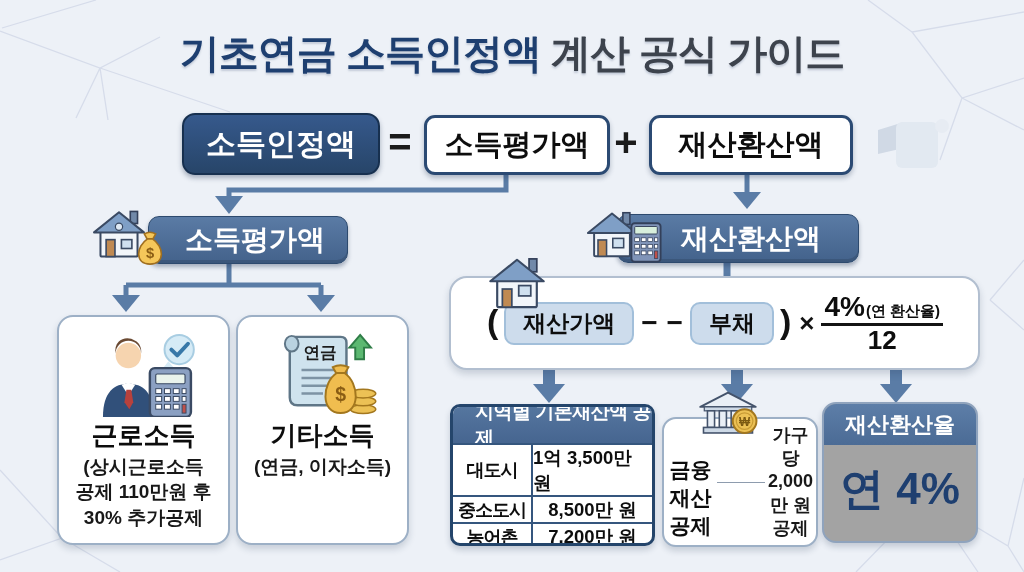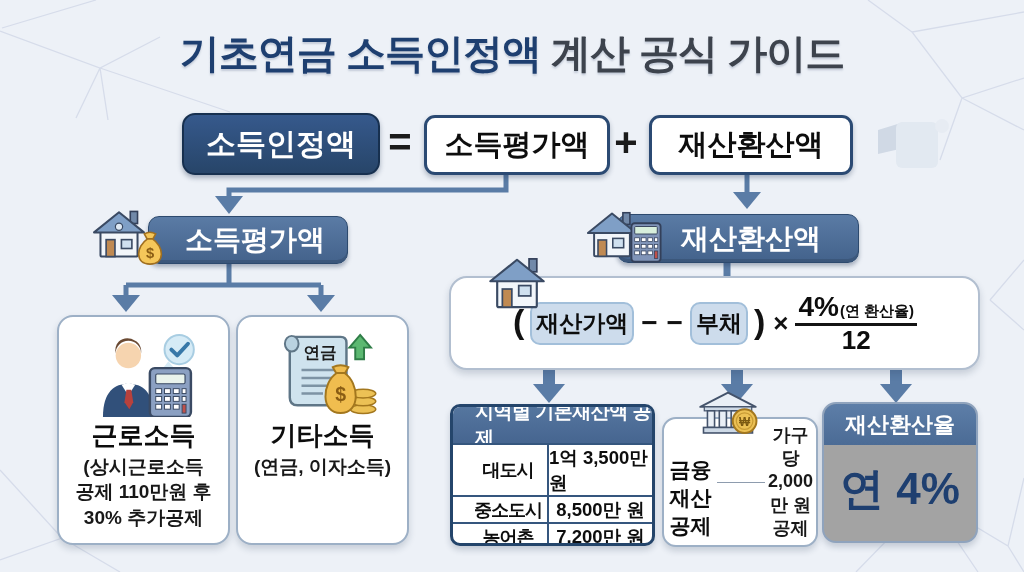--- a/index.html
+++ b/index.html
@@ -63,42 +63,42 @@
   
   .asset-formula{
     left:449px;top:276px;width:527px;height:90px;z-index:1;
     background:#fff;border:2px solid #b2bfd0;border-radius:18px;
     box-shadow:0 4px 7px rgba(30,50,80,.18);
     display:flex;align-items:center;justify-content:center;gap:5px;
   }
   .paren{font-size:34px;font-weight:900;color:#121212;padding:0 1px 4px 1px;}
   .chip{
     background:#cddcec;border:2px solid #a2bfda;border-radius:10px;
-    padding:4px 4px;font-size:23px;font-weight:800;color:#0d0d0d;white-space:nowrap;
+    padding:4px 17px;font-size:23px;font-weight:800;color:#0d0d0d;white-space:nowrap;
   }
   .minus{font-size:28px;font-weight:900;color:#121212;padding:0 2px;}
   .times{font-size:26px;font-weight:800;color:#121212;padding:0 2px;}
   .fraction{display:inline-flex;flex-direction:column;align-items:center;line-height:1.05;}
   .frac-top{border-bottom:3.5px solid #141414;padding:0 3px 2px 3px;display:flex;align-items:baseline;white-space:nowrap;}
   .frac-rate{font-size:28px;font-weight:900;color:#0d0d0d;}
   .frac-note{font-size:15px;font-weight:800;color:#0d0d0d;margin-left:1px;}
   .frac-bottom{font-size:26px;font-weight:700;color:#0d0d0d;padding-top:1px;}
   
   .ded-table{
     left:450px;top:404px;width:199px;height:136px;z-index:1;
     background:#fff;border:3px solid #24456b;border-radius:10px;overflow:hidden;
     box-shadow:0 4px 6px rgba(30,50,80,.2);
     display:flex;flex-direction:column;
   }
   .ded-head{
     height:36px;flex:0 0 36px;background:linear-gradient(180deg,#55769f,#466590);
     color:#fff;font-size:19px;font-weight:800;
     display:flex;align-items:center;justify-content:center;letter-spacing:-0.5px;padding-left:22px;
   }
-  .ded-row{flex:1;display:flex;border-top:2px solid #35567e;padding-left:16px;}
+  .ded-row{flex:1;display:flex;border-top:2px solid #35567e;}
   .ded-label{
     width:78px;flex:0 0 78px;border-right:2px solid #35567e;
     display:flex;align-items:center;justify-content:center;
     font-size:18px;font-weight:800;color:#0d0d0d;letter-spacing:-1px;
   }
   .ded-value{flex:1;display:flex;align-items:center;justify-content:center;font-size:18.5px;font-weight:800;color:#0d0d0d;}
   
   .fin-card{
     left:662px;top:417px;width:152px;height:126px;z-index:1;
     background:#fff;border:2px solid #9db0c6;border-radius:14px;

